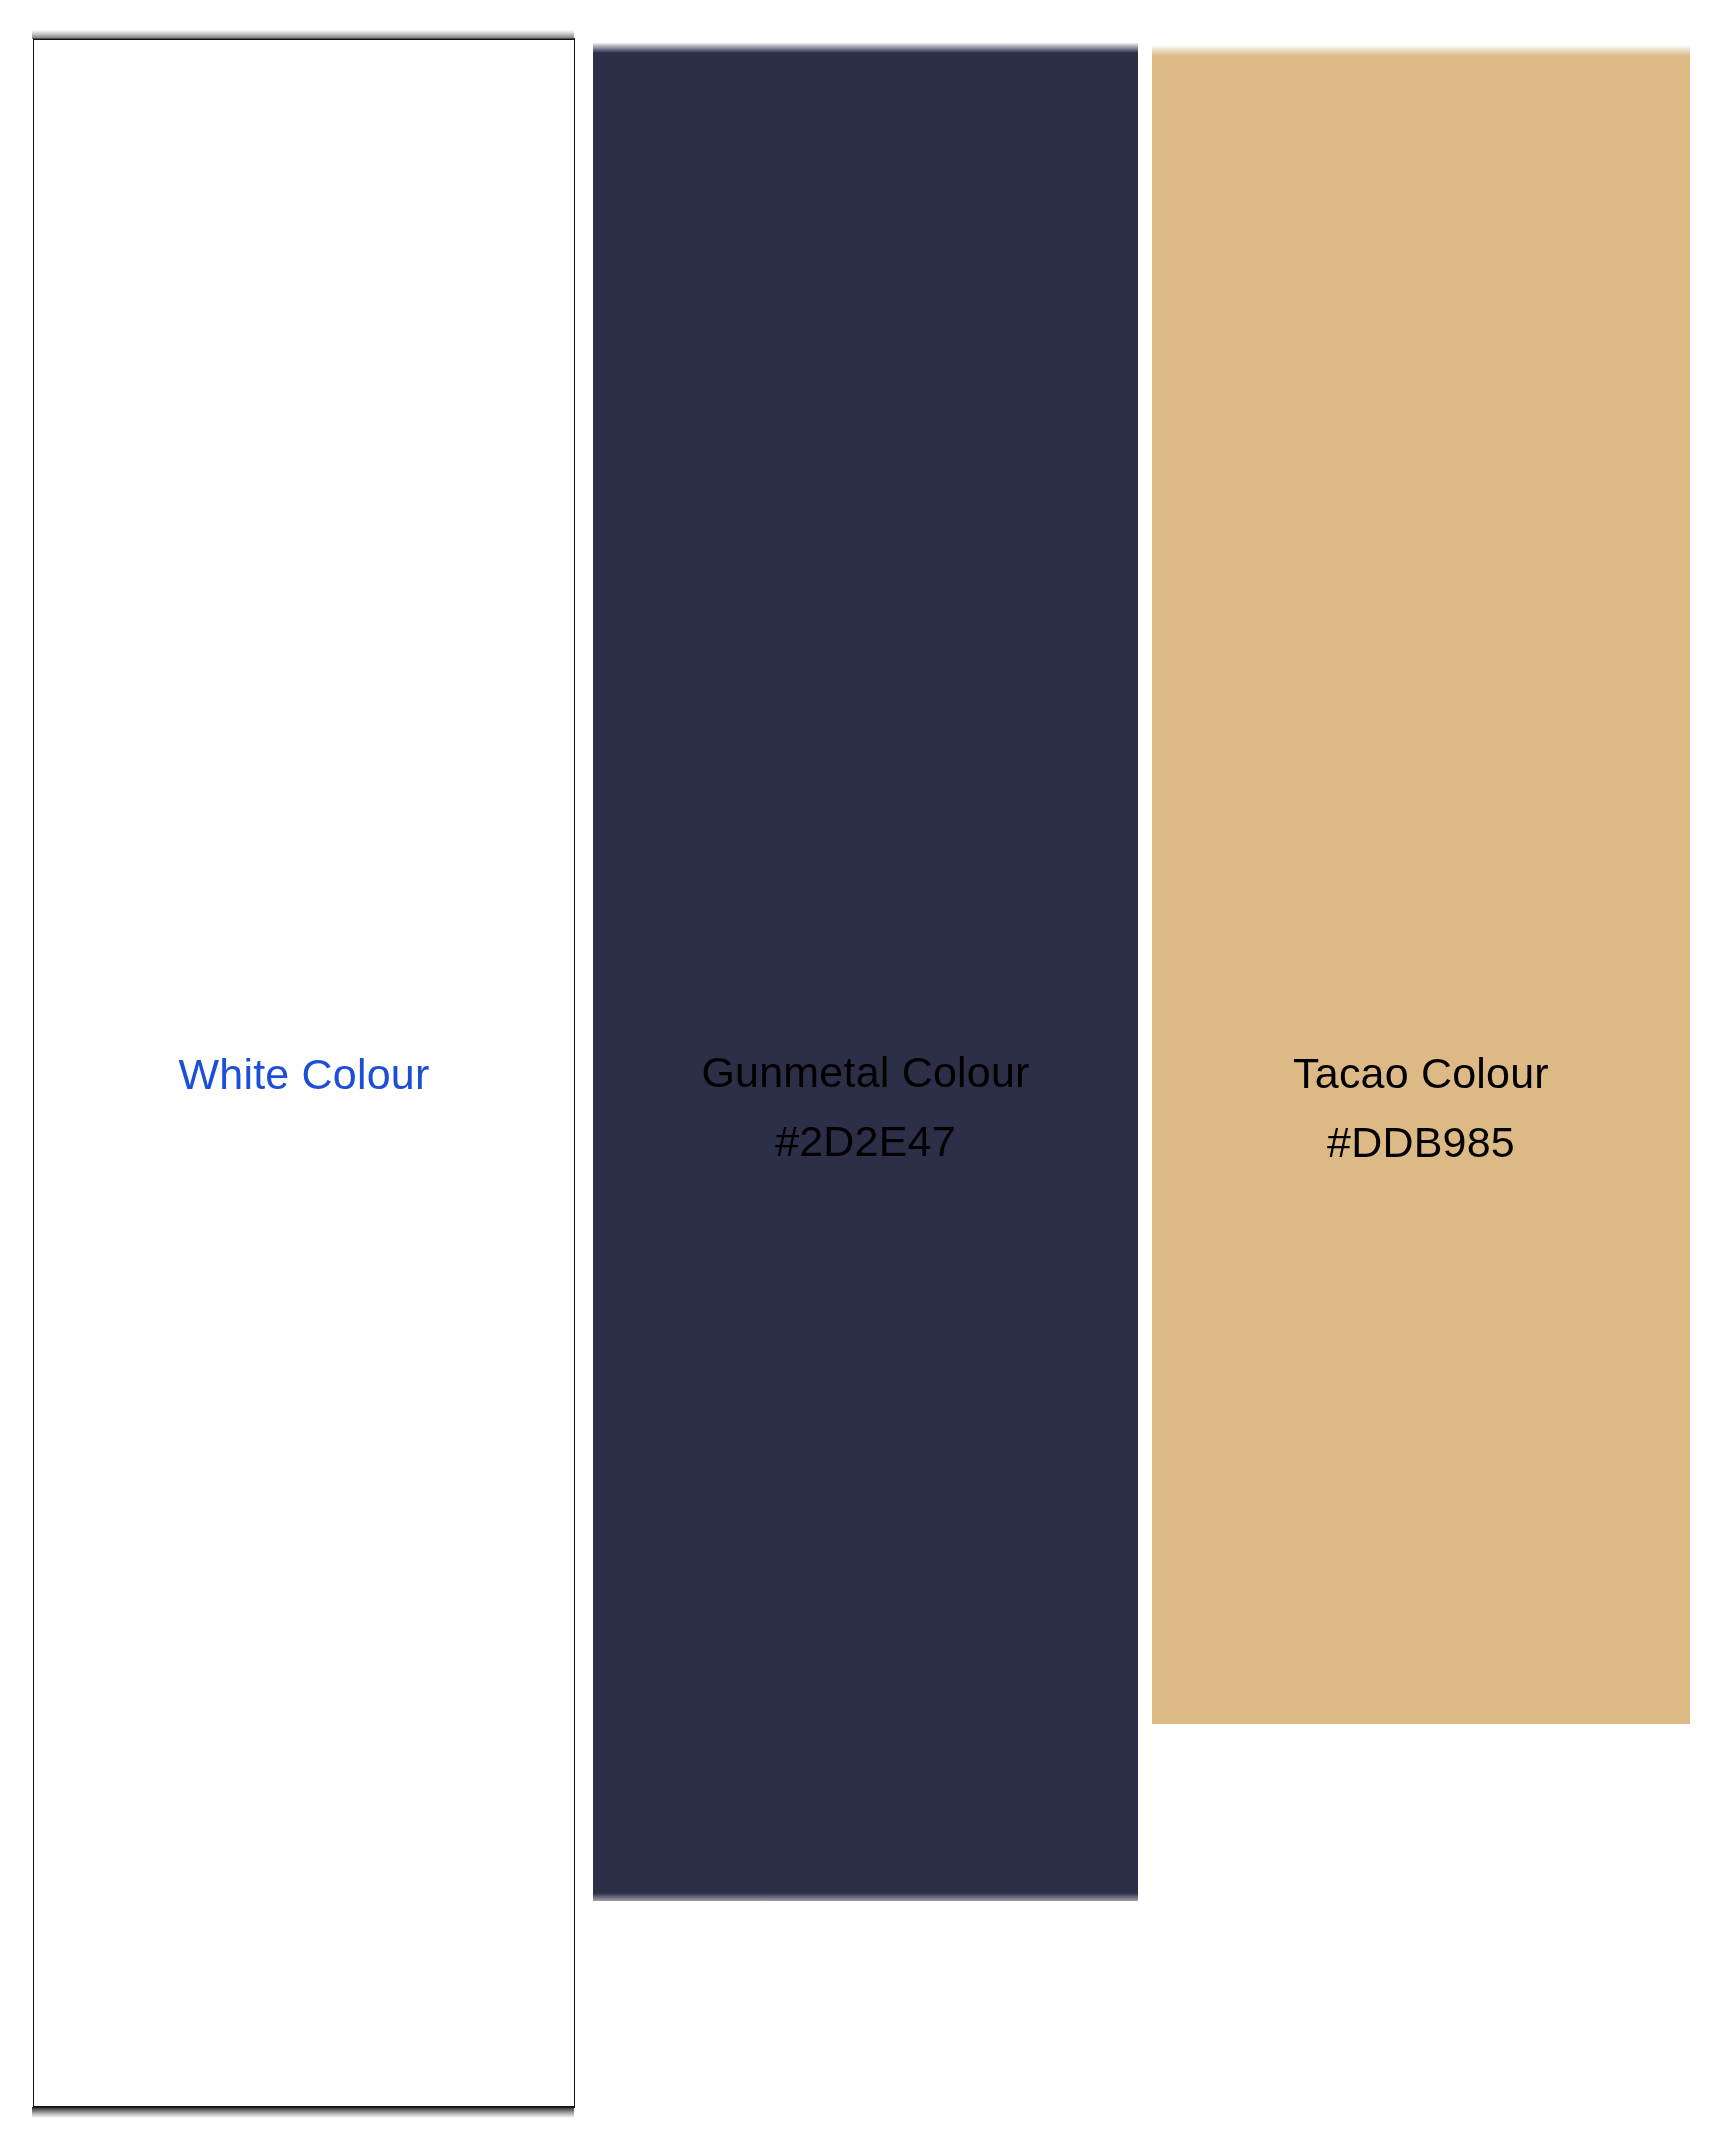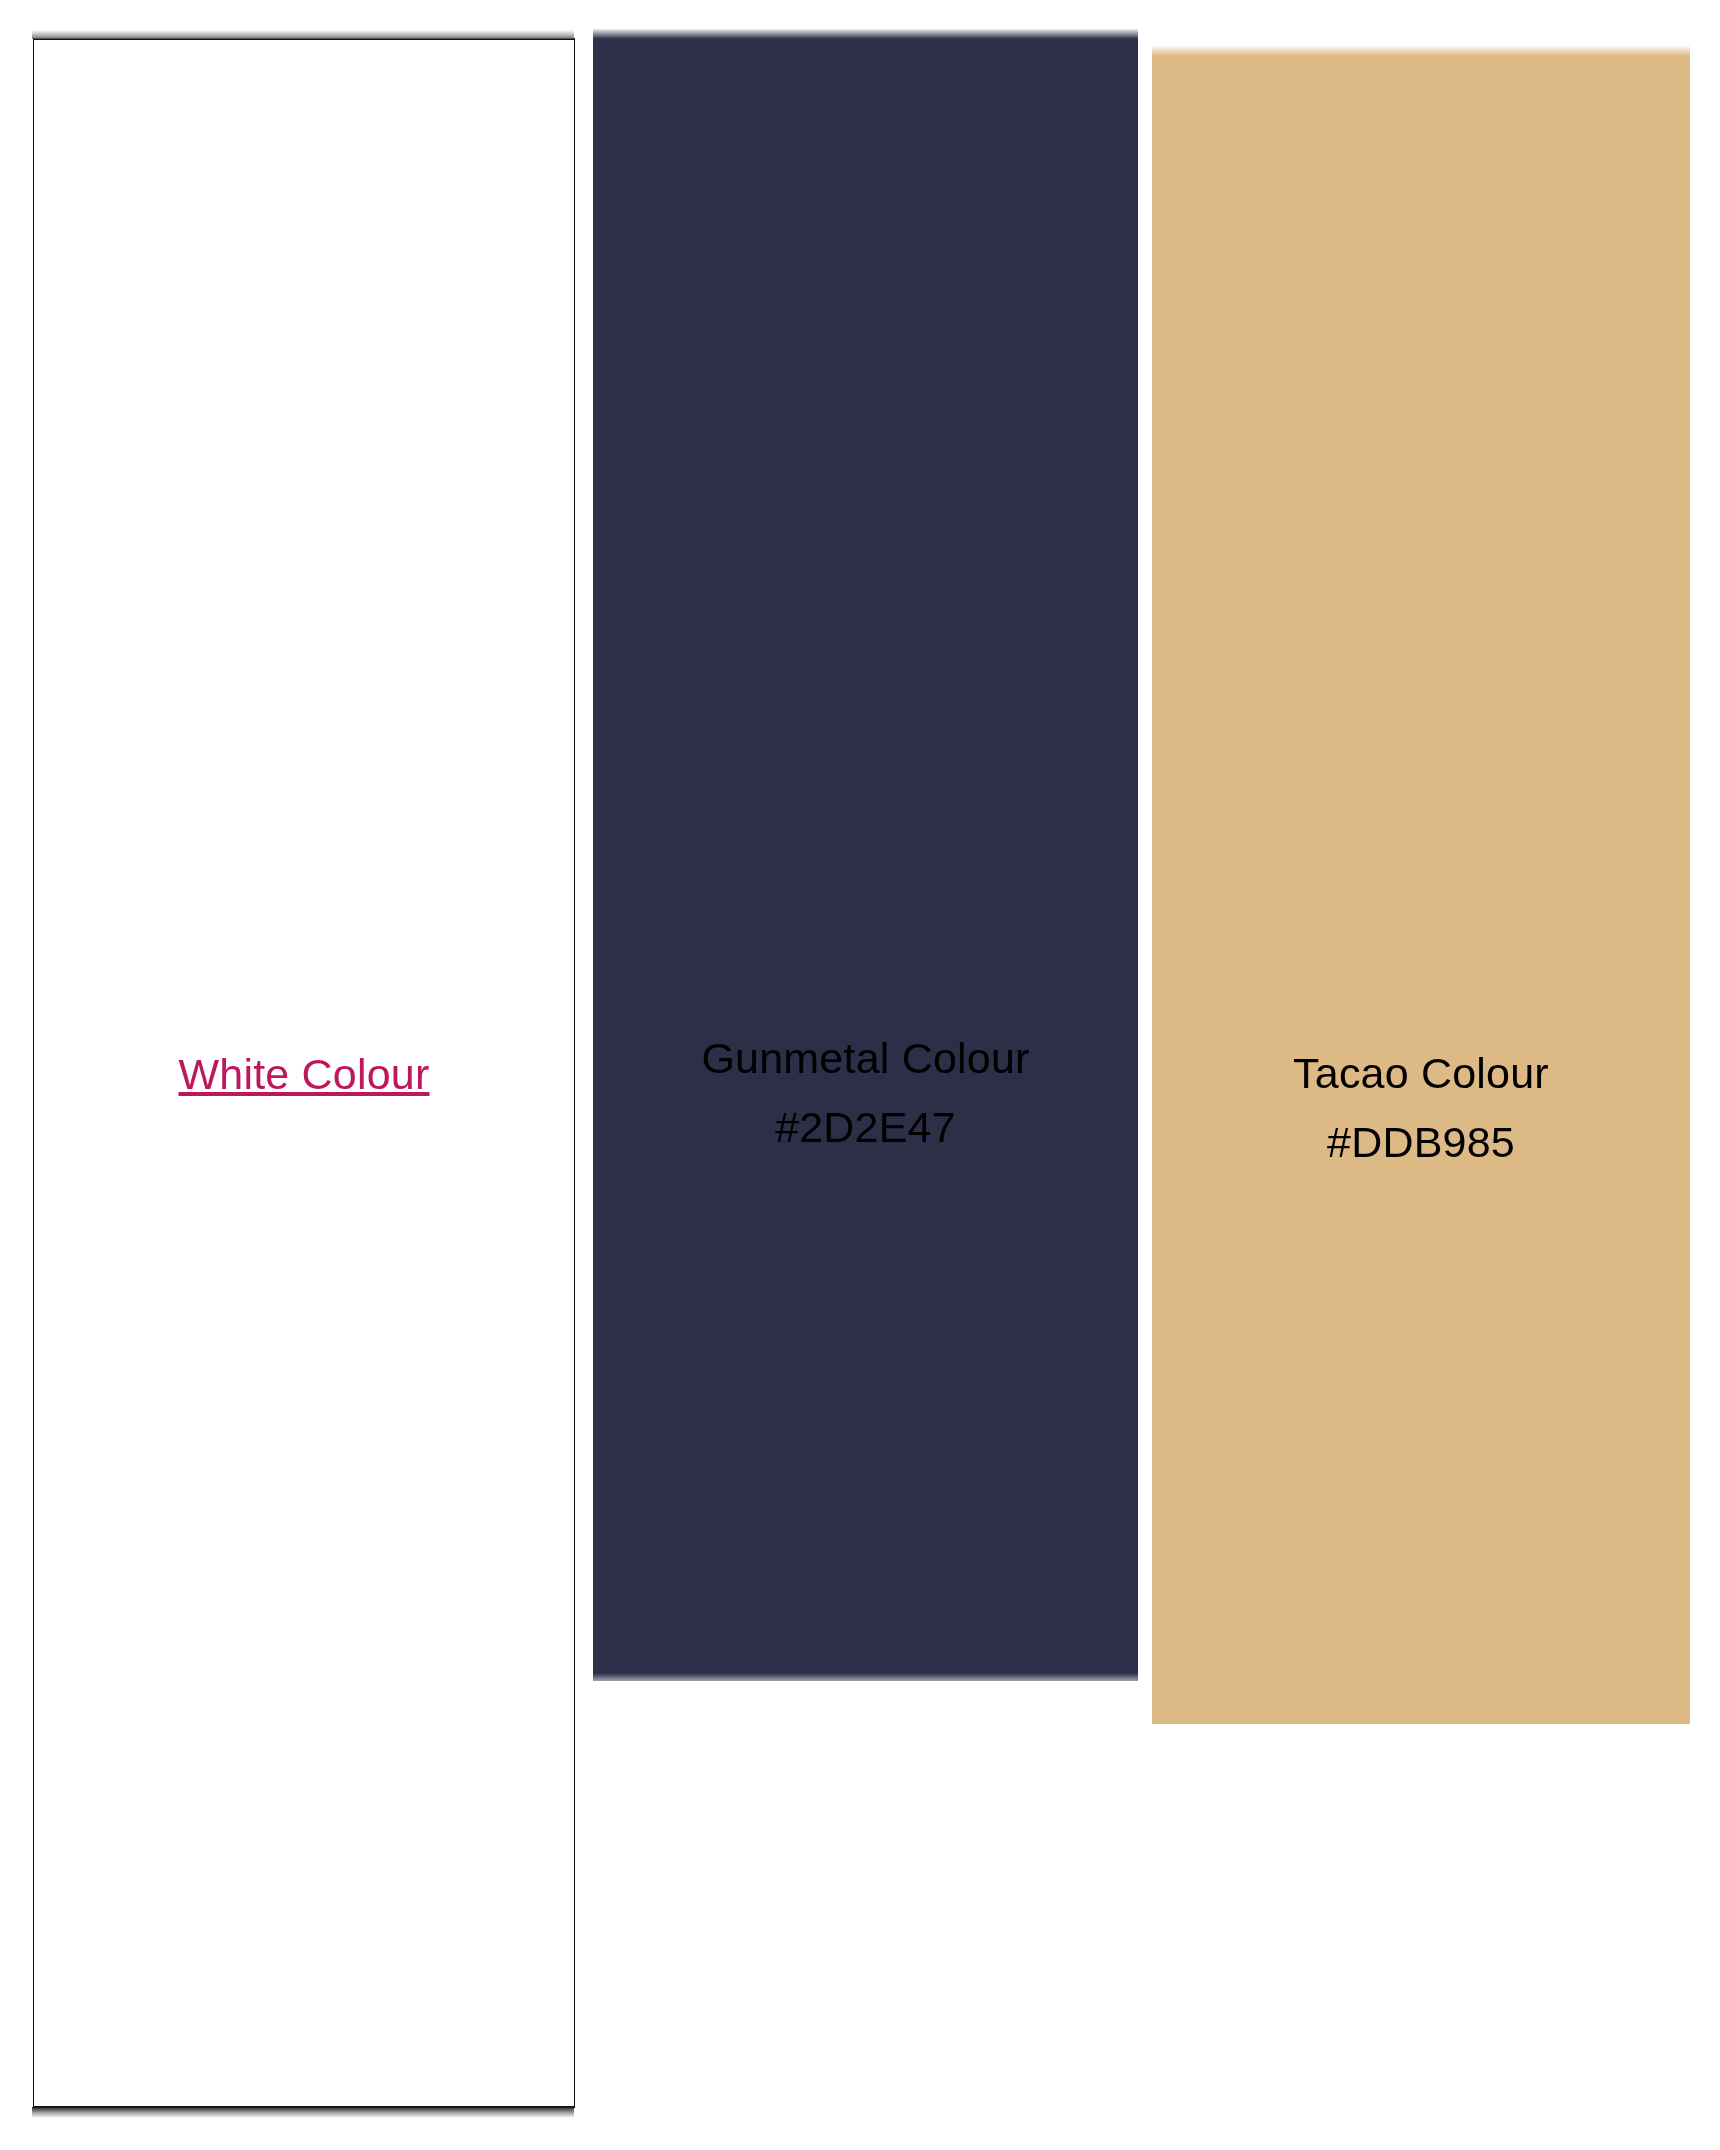--- a/index.html
+++ b/index.html
@@ -65,23 +65,23 @@
     height: 10.5px;
     background: linear-gradient(to bottom,
         rgba(25,25,25,0.95) 0%,
         rgba(110,110,110,0.6) 55%,
         rgba(255,255,255,0) 100%);
   }
 
   
   .swatch-gunmetal {
     left: 593px;
-    top: 29px;
+    top: 43px;
     width: 545px;
-    height: 1652px;
+    height: 1858px;
   }
   
   .swatch-tacao {
     left: 1152px;
     top: 46px;
     width: 538px;
     height: 1678px;
   }
 
   .swatch-fill {
@@ -133,21 +133,21 @@
   .caption-name, .caption-hex { display: block; }
 </style>
 </head>
 <body style="background: rgb(255, 255, 255);">
 
 <div class="palette-board">
 
   <div class="swatch swatch-white" style="background: rgb(255, 255, 255);">
     <div class="bevel-top"></div>
     <div class="bevel-bottom"></div>
-    <div class="caption" style="color: #be185d; text-decoration: underline;">
+    <div class="caption" style="color: #1d4ed8;">
       <span class="caption-name">White Colour</span>
     </div>
   </div>
 
   <div class="swatch swatch-gunmetal">
     <div class="swatch-fill" style="background: rgb(45, 46, 71);"></div>
     <div class="gloss-top"></div>
     <div class="gloss-bottom"></div>
     <div class="caption" style="color: rgb(0, 0, 0);">
       <span class="caption-name">Gunmetal Colour</span>

